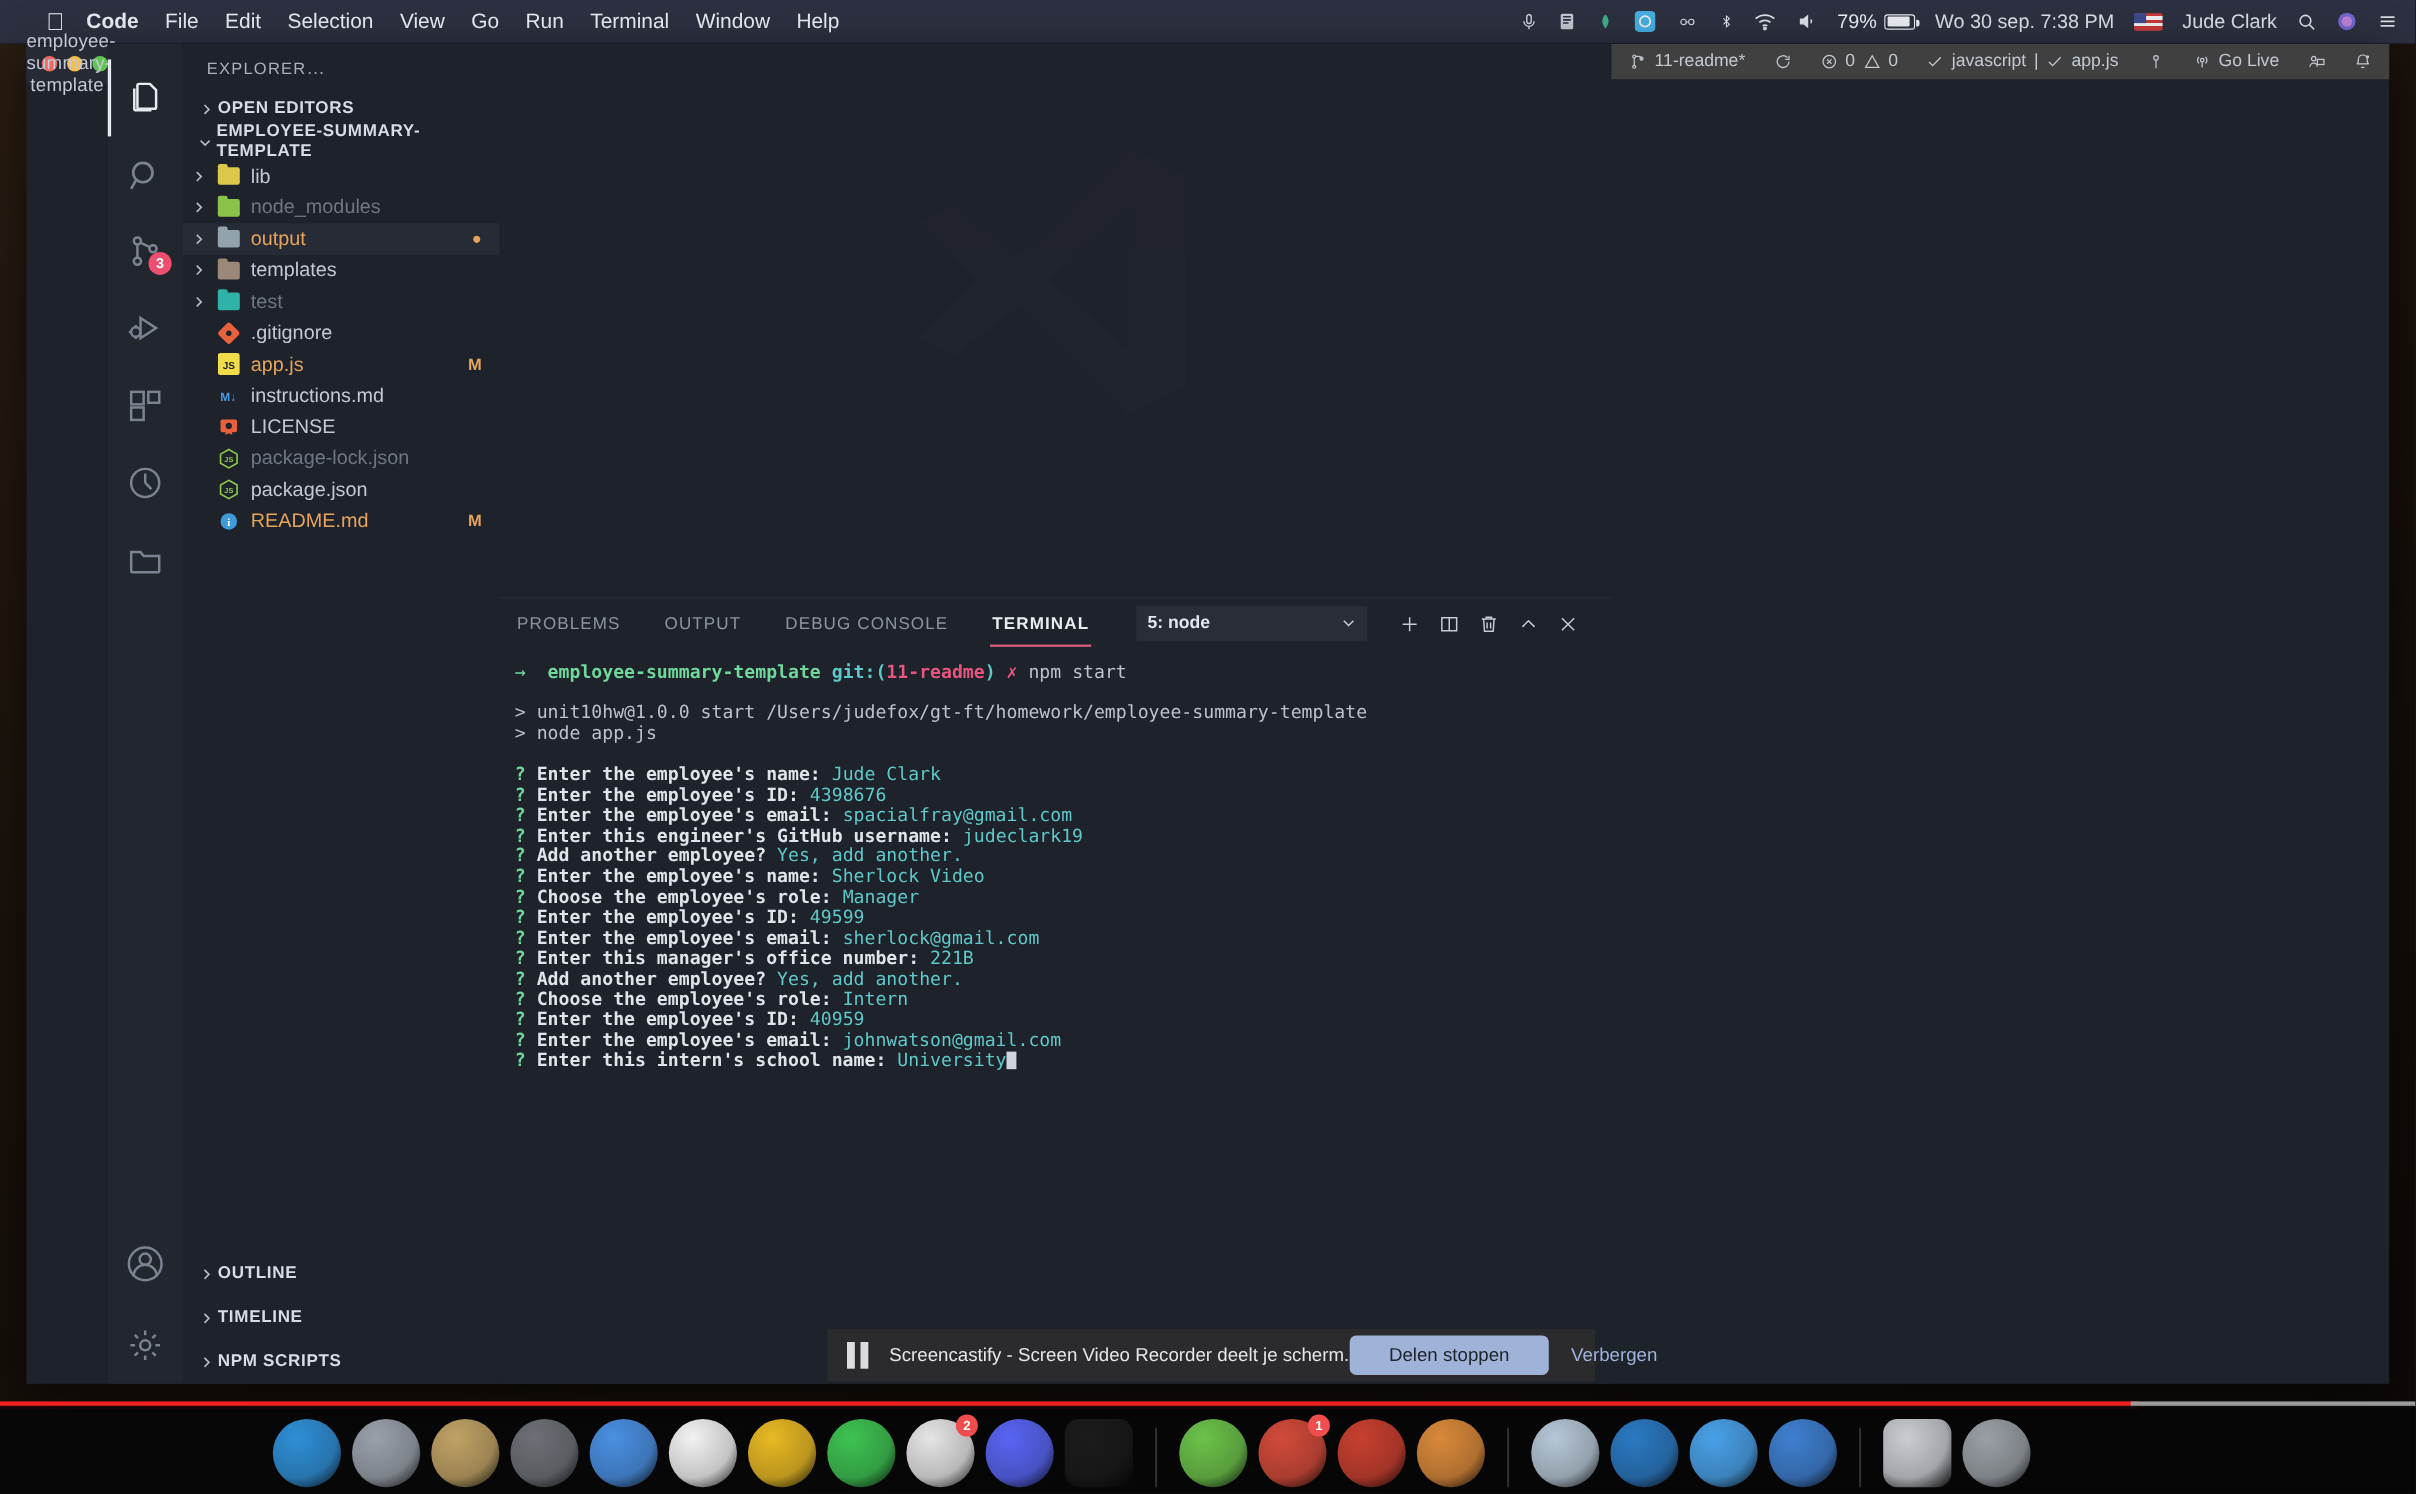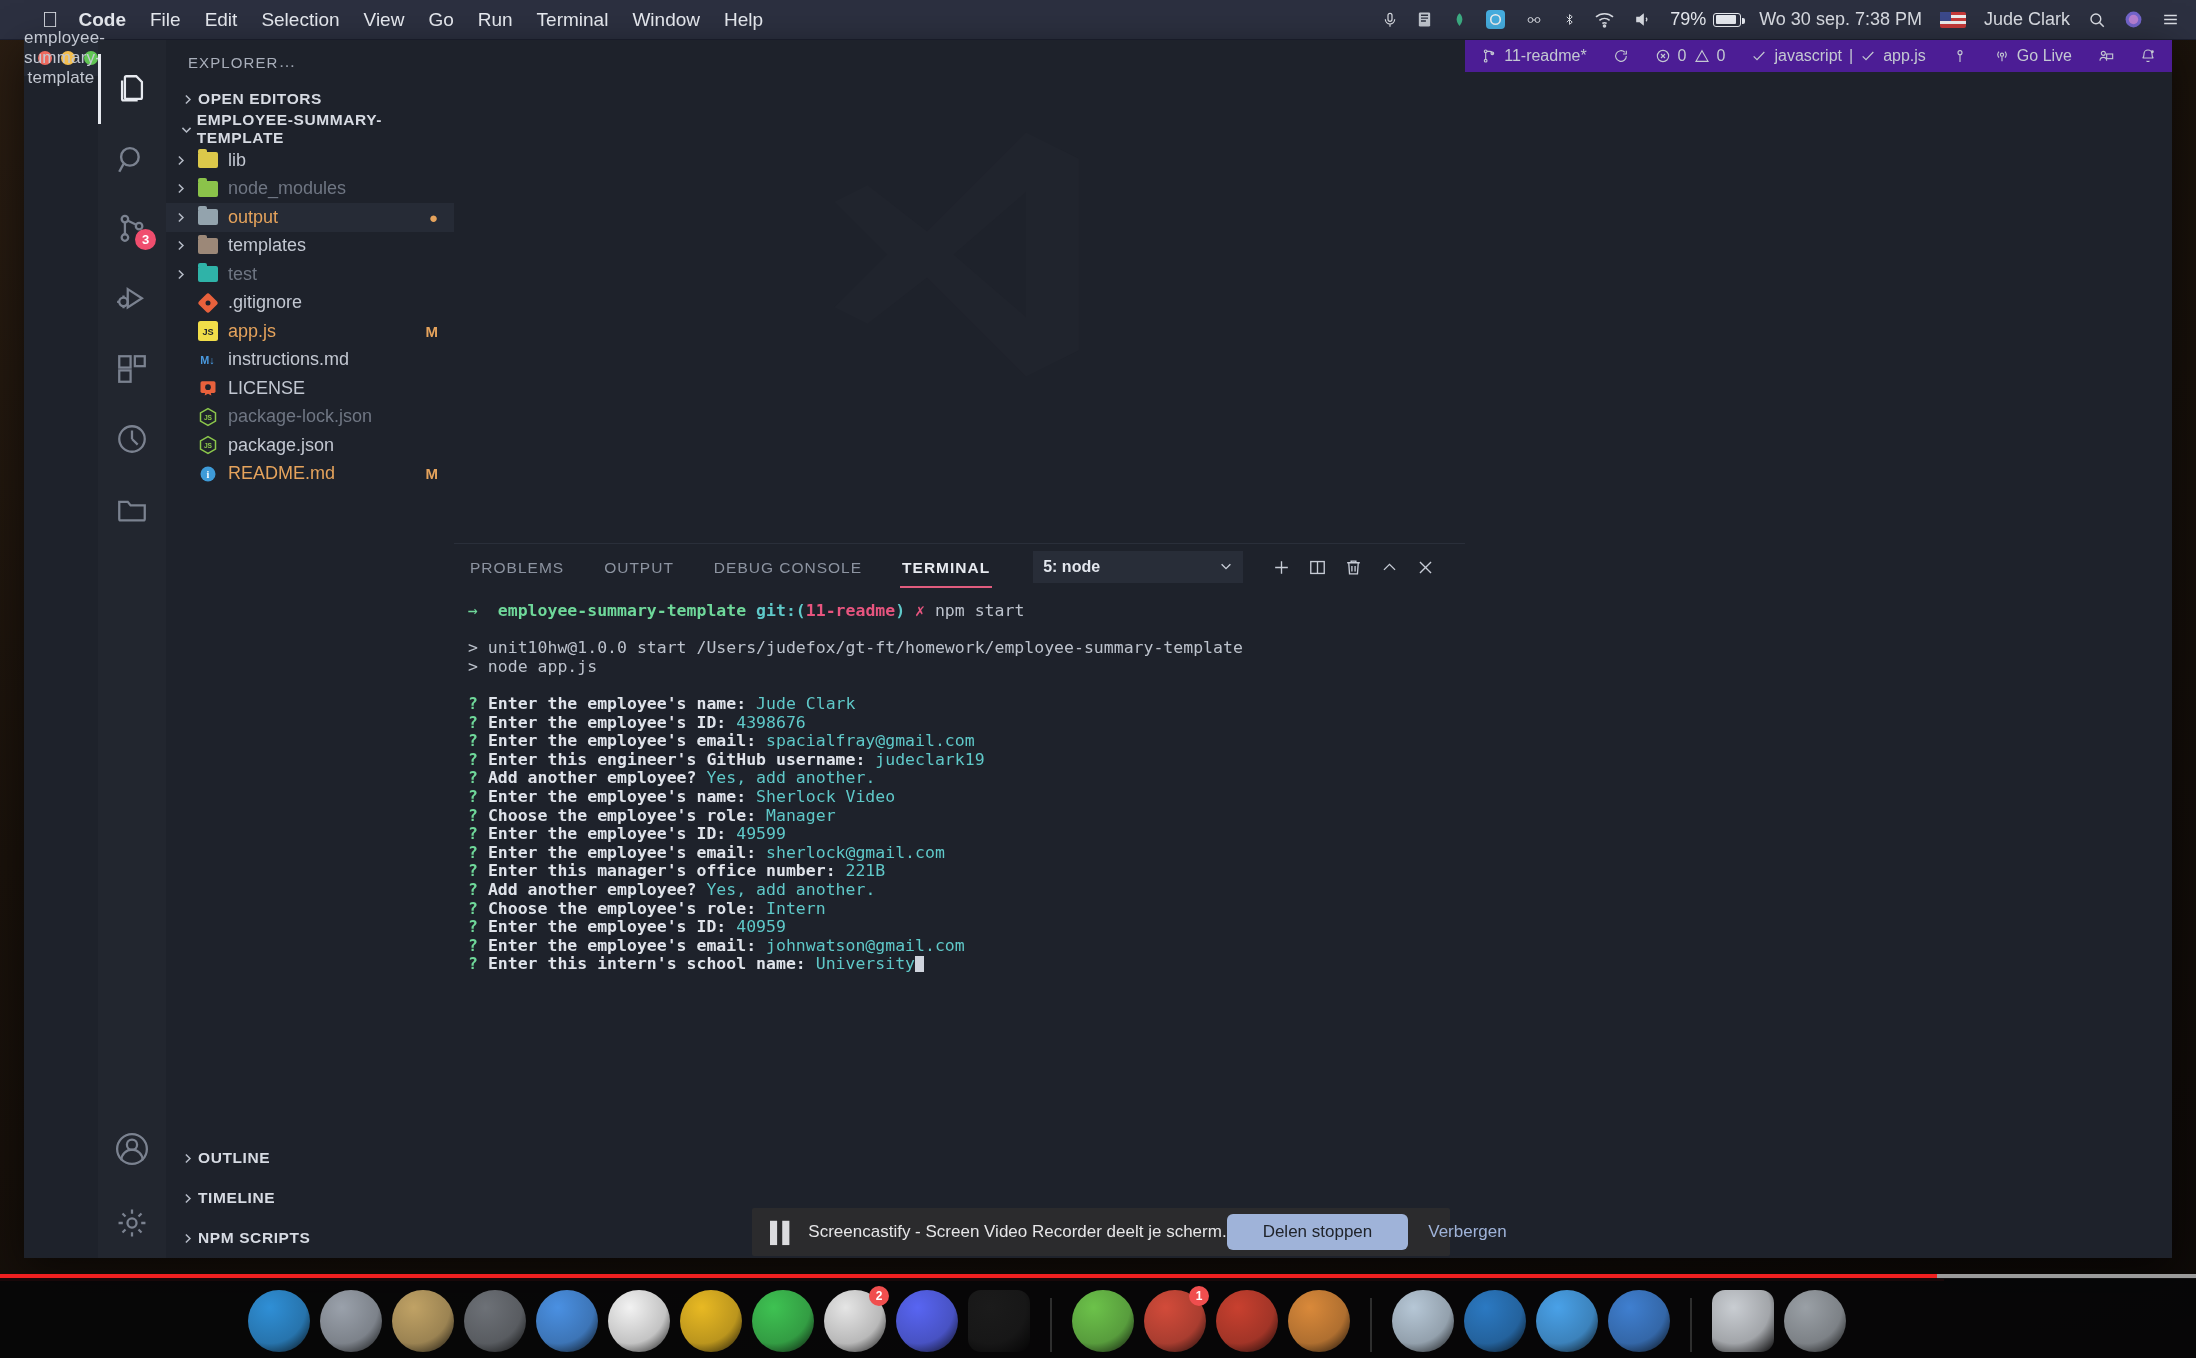--- a/index.html
+++ b/index.html
@@ -128,21 +128,21 @@
   .blank { height: 18.6px; }
   .c-green { color: #6fd89a; }
   .c-cyan { color: #5fc9c9; }
   .c-pink { color: #e8557f; }
   .c-white { color: #dfe3ea; }
   .c-grey { color: #bcc2cc; }
   .c-bold { font-weight: bold; }
   .cursor { display: inline-block; width: 9px; height: 16px; background: #cfd4dd; vertical-align: -3px; }
 
   
-  .statusbar { height: 32px; background: #4c1d95; display: flex; align-items: center;
+  .statusbar { height: 32px; background: #404040; display: flex; align-items: center;
     font-size: 16px; color: #c3c8d2; padding: 0 16px; flex: 0 0 32px; }
   .sb-item { display: flex; align-items: center; gap: 7px; margin-right: 26px; white-space: nowrap; }
   .sb-item svg { width: 16px; height: 16px; }
   .statusbar .right { margin-left: auto; display: flex; align-items: center; }
 
   
   .notif {
     position: absolute; left: 752px; top: 1208px; width: 698px; height: 48px;
     background: #2b2b2d; display: flex; align-items: center; padding: 0 18px;
     color: #e6e6e8; font-size: 17px; border-radius: 2px;

